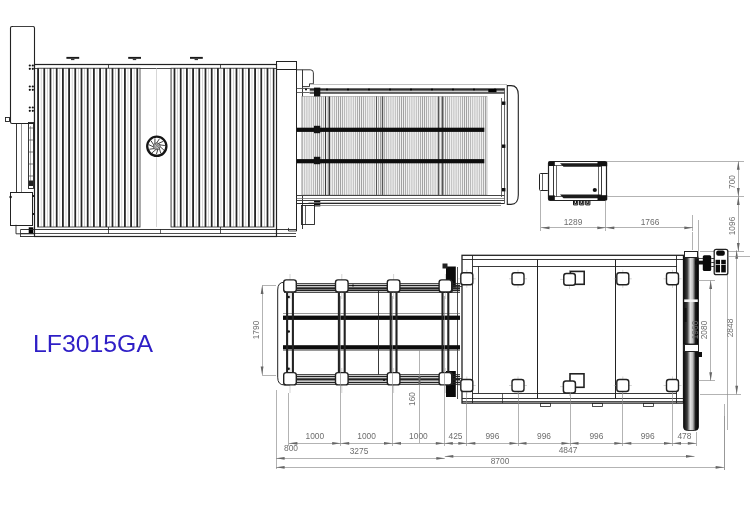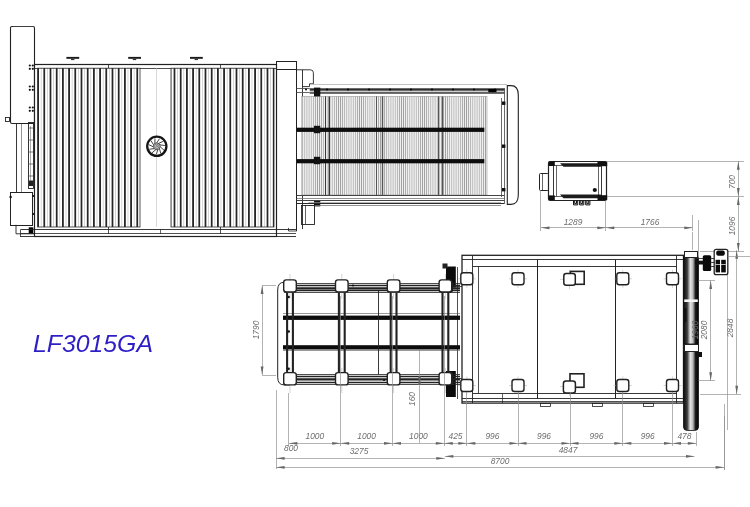--- a/index.html
+++ b/index.html
@@ -1,16 +1,16 @@
 <!DOCTYPE html>
 <html><head>
 <meta charset="utf-8">
 <style>
   html,body{margin:0;padding:0;background:#fff;}
-  #page{position:relative;width:750px;height:507px;background:#fff;overflow:hidden;font-style:italic;}
+  #page{position:relative;width:750px;height:507px;background:#fff;overflow:hidden;}
   svg{position:absolute;left:0;top:0;}
   text{font-family:"Liberation Sans",sans-serif;}
   .dim{font-size:8.4px;fill:#6e6e6e;}
 </style>
 </head>
 <body>
 <div id="page">
 <svg width="750" height="507" viewBox="0 0 750 507">
 <defs>
   <pattern id="doorstripe" width="6.2" height="10" patternUnits="userSpaceOnUse" shape-rendering="crispEdges">

